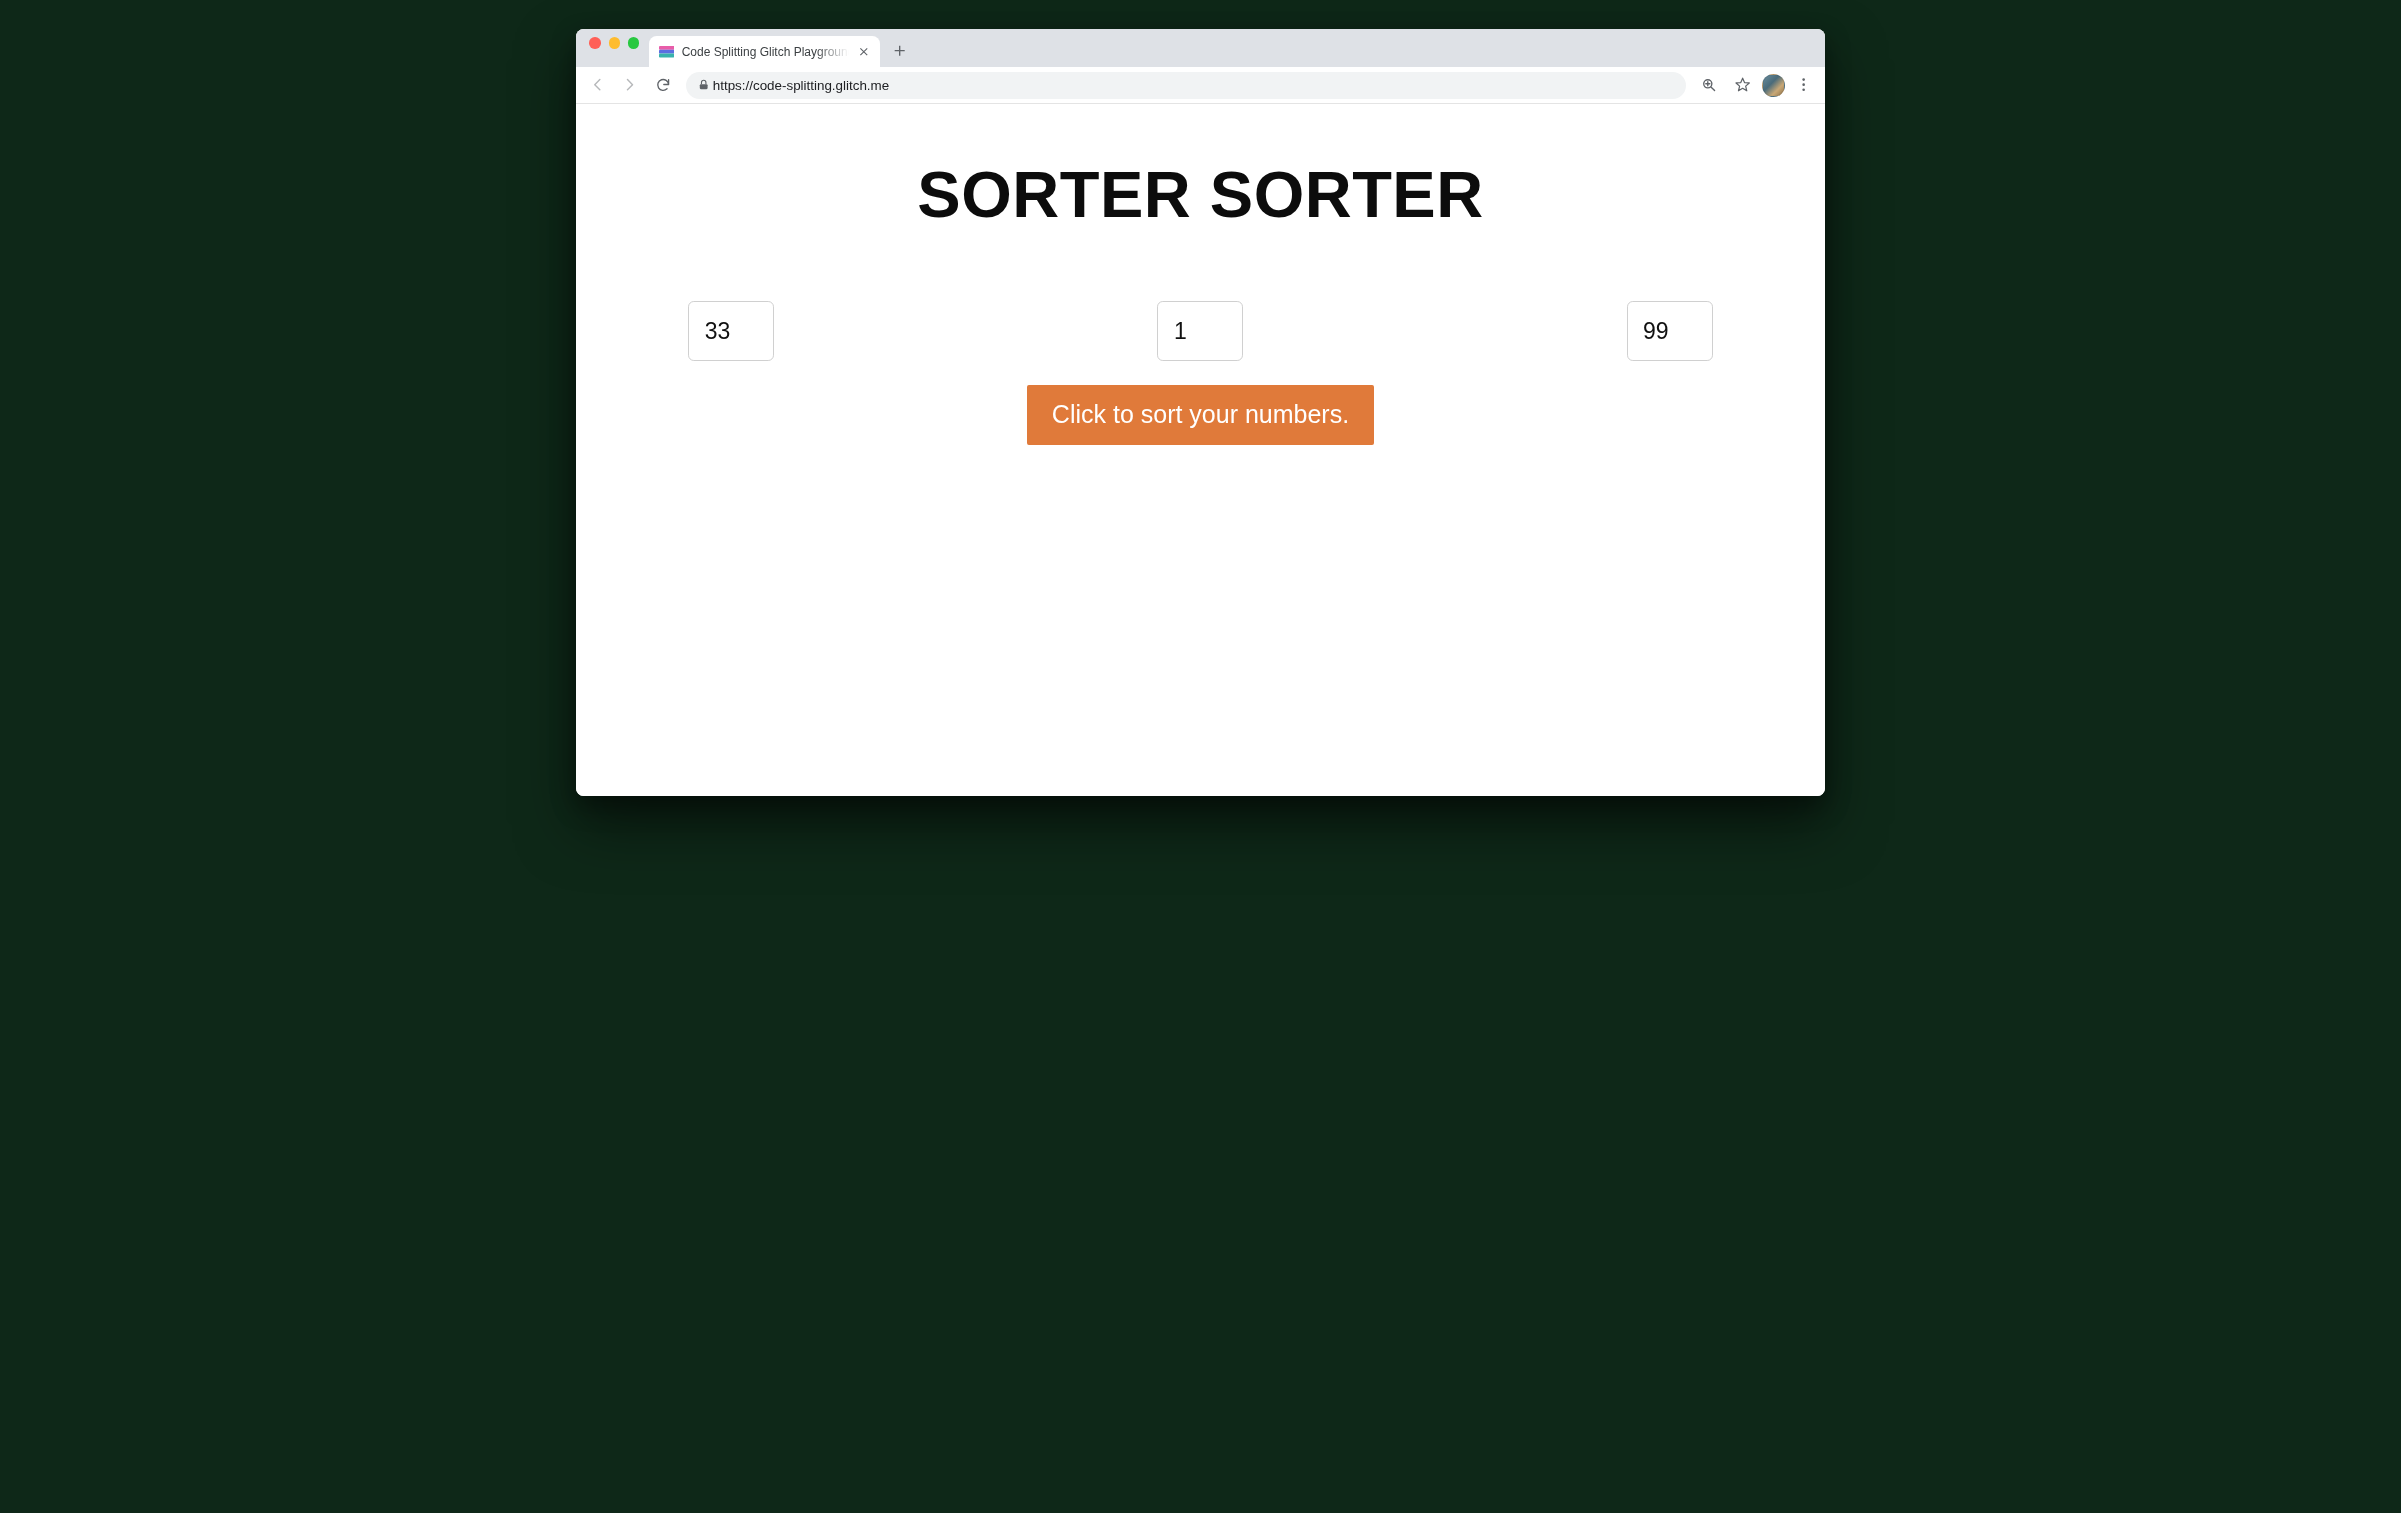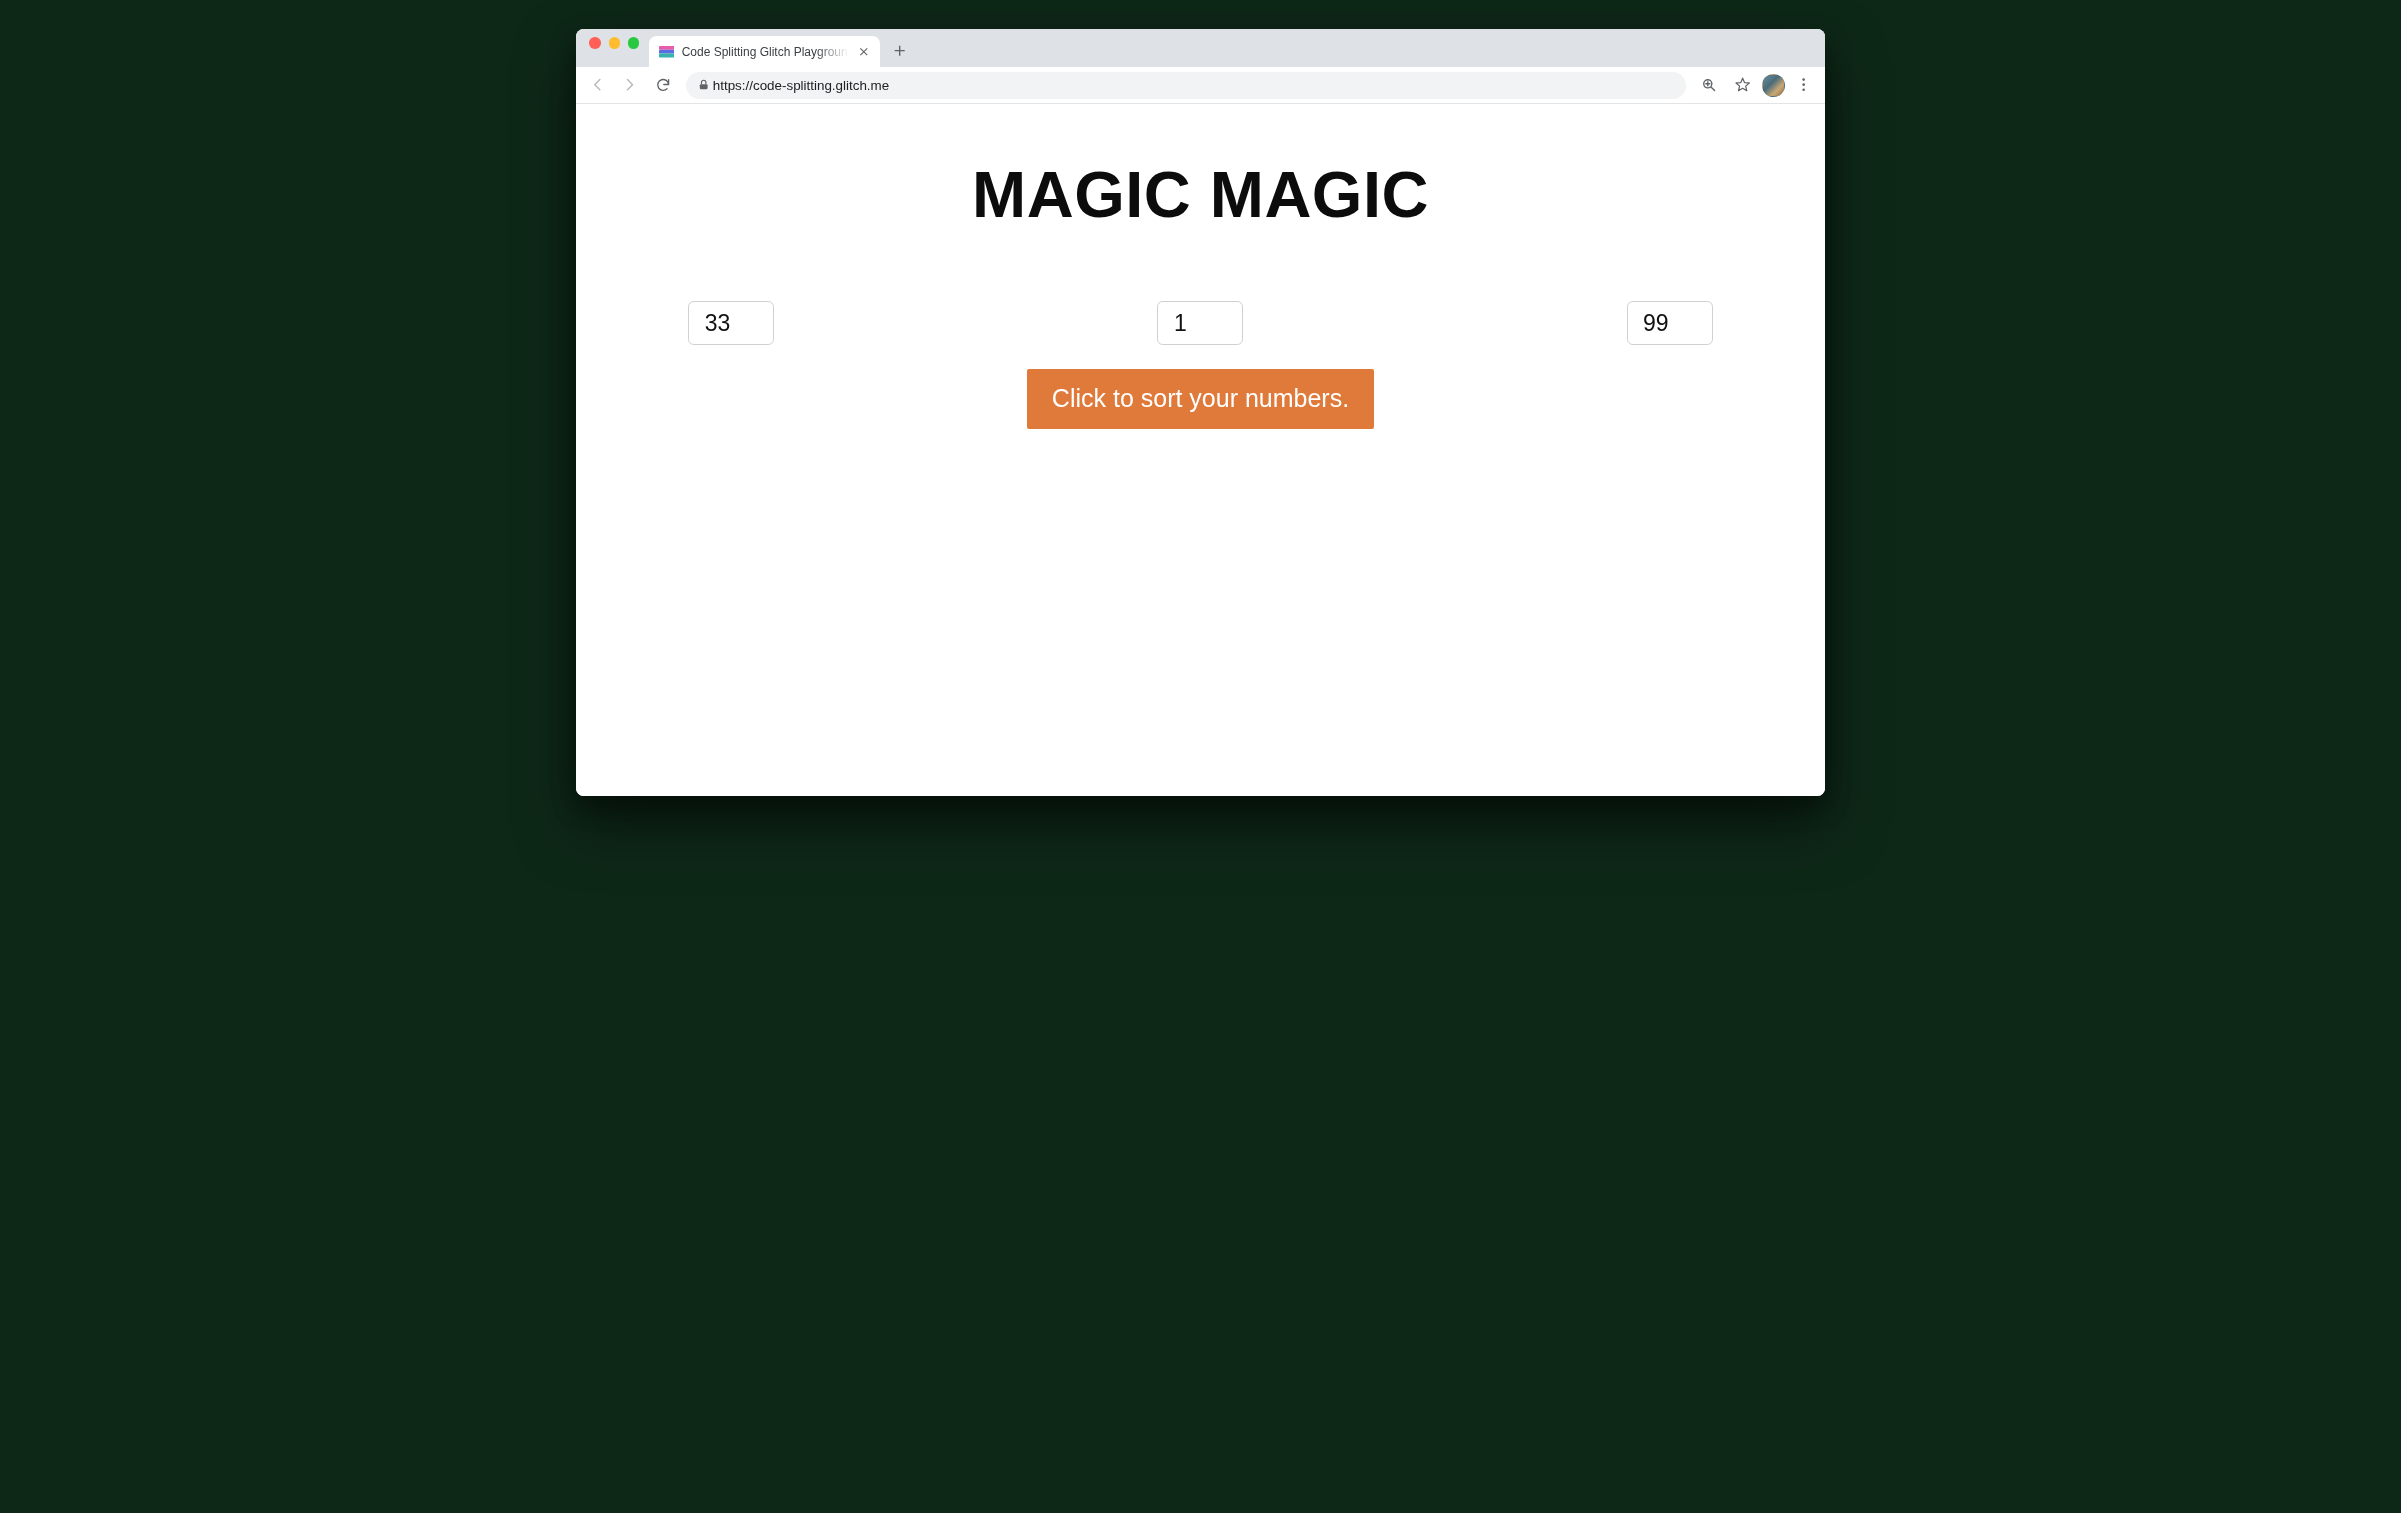--- a/index.html
+++ b/index.html
@@ -182,21 +182,21 @@
 
     .inputs-row {
       width: 82%;
       display: flex;
       justify-content: space-between;
       margin-top: 69px;
     }
 
     .num-input {
       width: 86px;
-      height: 44px;
+      height: 60px;
       border: 1px solid #d0d0d0;
       border-radius: 5.8px;
       font-size: 23px;
       color: #111;
       padding: 0 15.4px;
       background: #fff;
       font-family: inherit;
     }
 
     .sort-button {
@@ -290,21 +290,21 @@
     <div class="tb-btn">
       <svg viewBox="0 0 24 24" width="17.3" height="17.3">
           <circle cx="12" cy="5" r="1.8" fill="currentColor"></circle>
           <circle cx="12" cy="12" r="1.8" fill="currentColor"></circle>
           <circle cx="12" cy="19" r="1.8" fill="currentColor"></circle>
         </svg>
     </div>
   </div>
 
   <div class="viewport">
-    <h1 class="page-title">MAGIC MAGIC</h1>
+    <h1 class="page-title">SORTER SORTER</h1>
 
     <div class="inputs-row">
       <input class="num-input" value="33" style="">
       <input class="num-input" value="1" style="">
       <input class="num-input" value="99" style="">
     </div>
 
     <button class="sort-button">Click to sort your numbers.</button>
   </div>
 

